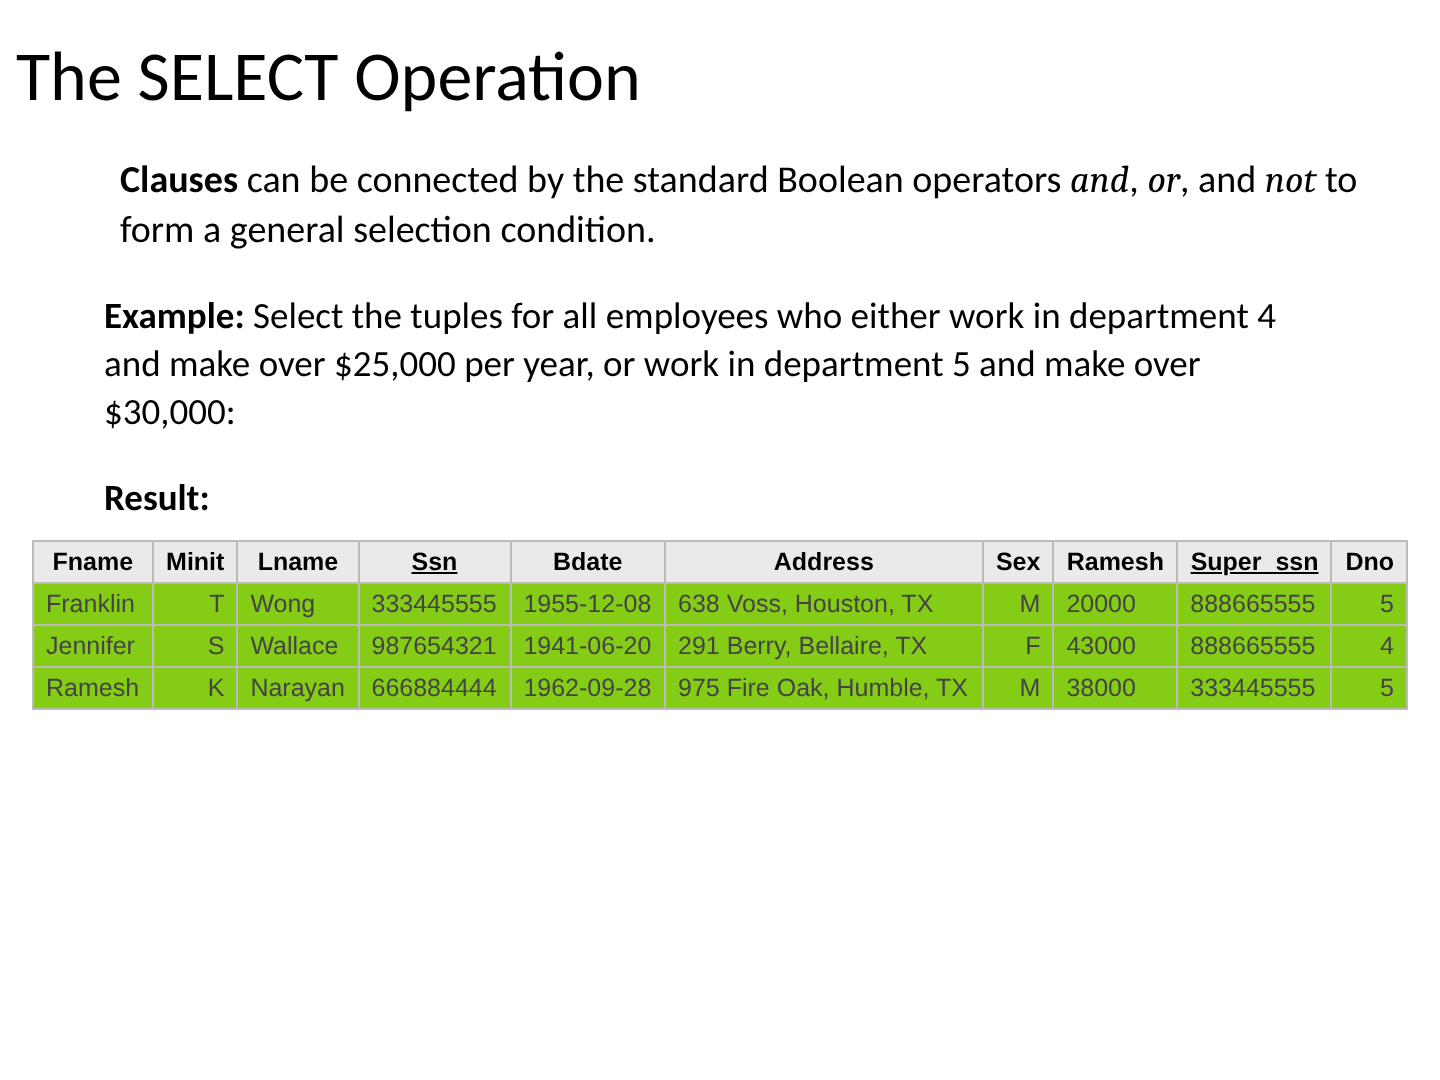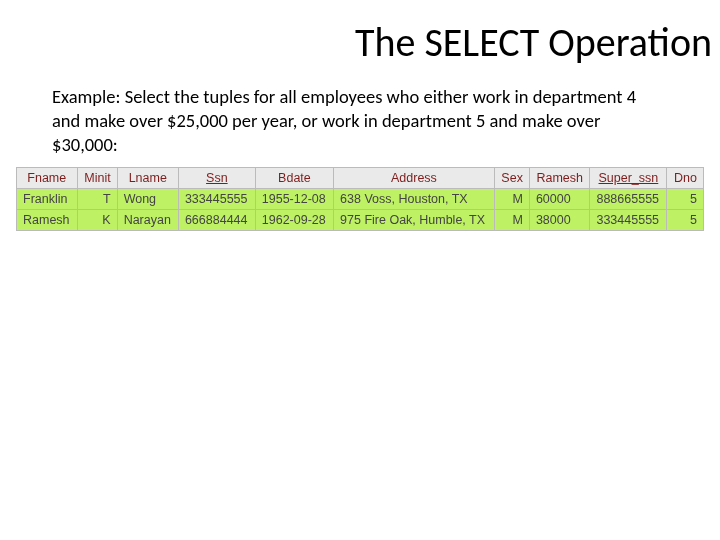--- a/index.html
+++ b/index.html
@@ -8,38 +8,38 @@
     width: 720px;
     height: 540px;
     background: #fff;
     font-family: Calibri, Arial, sans-serif;
     color: #000;
   }
   .slide {
     padding: 10px 8px 0 8px;
   }
   .title {
-    font-size: 40px;
-    text-align: right;
+    font-size: 35px;
+    text-align: left;
     margin: 8px 0 18px 0;
     font-weight: 400;
   }
   .intro-block {
     margin: 0 30px 0 52px;
     font-size: 19px;
     line-height: 1.3;
   }
   .intro-block .bold { font-weight: 700; }
   .ops { font-family: Cambria, Georgia, serif; font-style: italic; }
   .example {
     margin: 18px 44px 0 44px;
     font-size: 18.5px;
     line-height: 1.3;
   }
-  .example .bold { font-weight: 400; }
+  .example .bold { font-weight: 700; }
   .formula {
     margin: 14px 10px 0 38px;
     font-size: 18.5px;
     white-space: nowrap;
   }
   .sigma { font-family: Cambria, Georgia, serif; vertical-align: 2px; }
   .sub { font-size: 17.5px; }
   .result-label {
     margin: 18px 0 0 44px;
     font-size: 18.5px;
@@ -51,46 +51,50 @@
   table {
     border-collapse: collapse;
     width: 100%;
     font-family: Arial, Helvetica, sans-serif;
     font-size: 12.5px;
     color: #444;
   }
   th, td {
     border: 1px solid #bbb;
     padding: 3px 6px;
-    background: #bef264;
+    background: #84cc16;
     text-align: left;
     white-space: nowrap;
   }
   th {
     background: #eaeaea;
-    font-weight: 400;
-    color: #7f1d1d;
+    font-weight: 700;
+    color: #000000;
     text-align: center;
   }
   th.u { text-decoration: underline; }
   td.c, th.c { text-align: right; }
 </style>
 </head>
 <body>
 
 <div class="slide">
 
   <div class="title">The SELECT Operation</div>
 
+  <div class="intro-block">
+    <span class="bold">Clauses</span><span> can be connected by the standard Boolean operators </span><span class="ops">and</span><span>, </span><span class="ops">or</span><span>, and </span><span class="ops">not</span><span> to form a general selection condition.</span>
+  </div>
 
   <div class="example">
     <span class="bold">Example:</span><span> Select the tuples for all employees who either work in department 4 and make over $25,000 per year, or work in department 5 and make over $30,000:</span>
   </div>
 
 
+  <div class="result-label">Result:</div>
 
   <div class="tbl-wrap">
     <table>
       <thead>
           <tr id="hdr">
             <th>Fname</th>
             <th class="c">Minit</th>
             <th>Lname</th>
             <th class="u">Ssn</th>
             <th>Bdate</th>
@@ -103,23 +107,35 @@
         </thead>
       <tbody id="tbody">
           <tr>
             <td>Franklin</td>
             <td class="c">T</td>
             <td>Wong</td>
             <td>333445555</td>
             <td>1955-12-08</td>
             <td>638 Voss, Houston, TX</td>
             <td class="c">M</td>
-            <td>60000</td>
+            <td>20000</td>
             <td>888665555</td>
             <td class="c">5</td>
+          </tr>
+          <tr>
+            <td>Jennifer</td>
+            <td class="c">S</td>
+            <td>Wallace</td>
+            <td>987654321</td>
+            <td>1941-06-20</td>
+            <td>291 Berry, Bellaire, TX</td>
+            <td class="c">F</td>
+            <td>43000</td>
+            <td>888665555</td>
+            <td class="c">4</td>
           </tr>
           <tr>
             <td>Ramesh</td>
             <td class="c">K</td>
             <td>Narayan</td>
             <td>666884444</td>
             <td>1962-09-28</td>
             <td>975 Fire Oak, Humble, TX</td>
             <td class="c">M</td>
             <td>38000</td>

